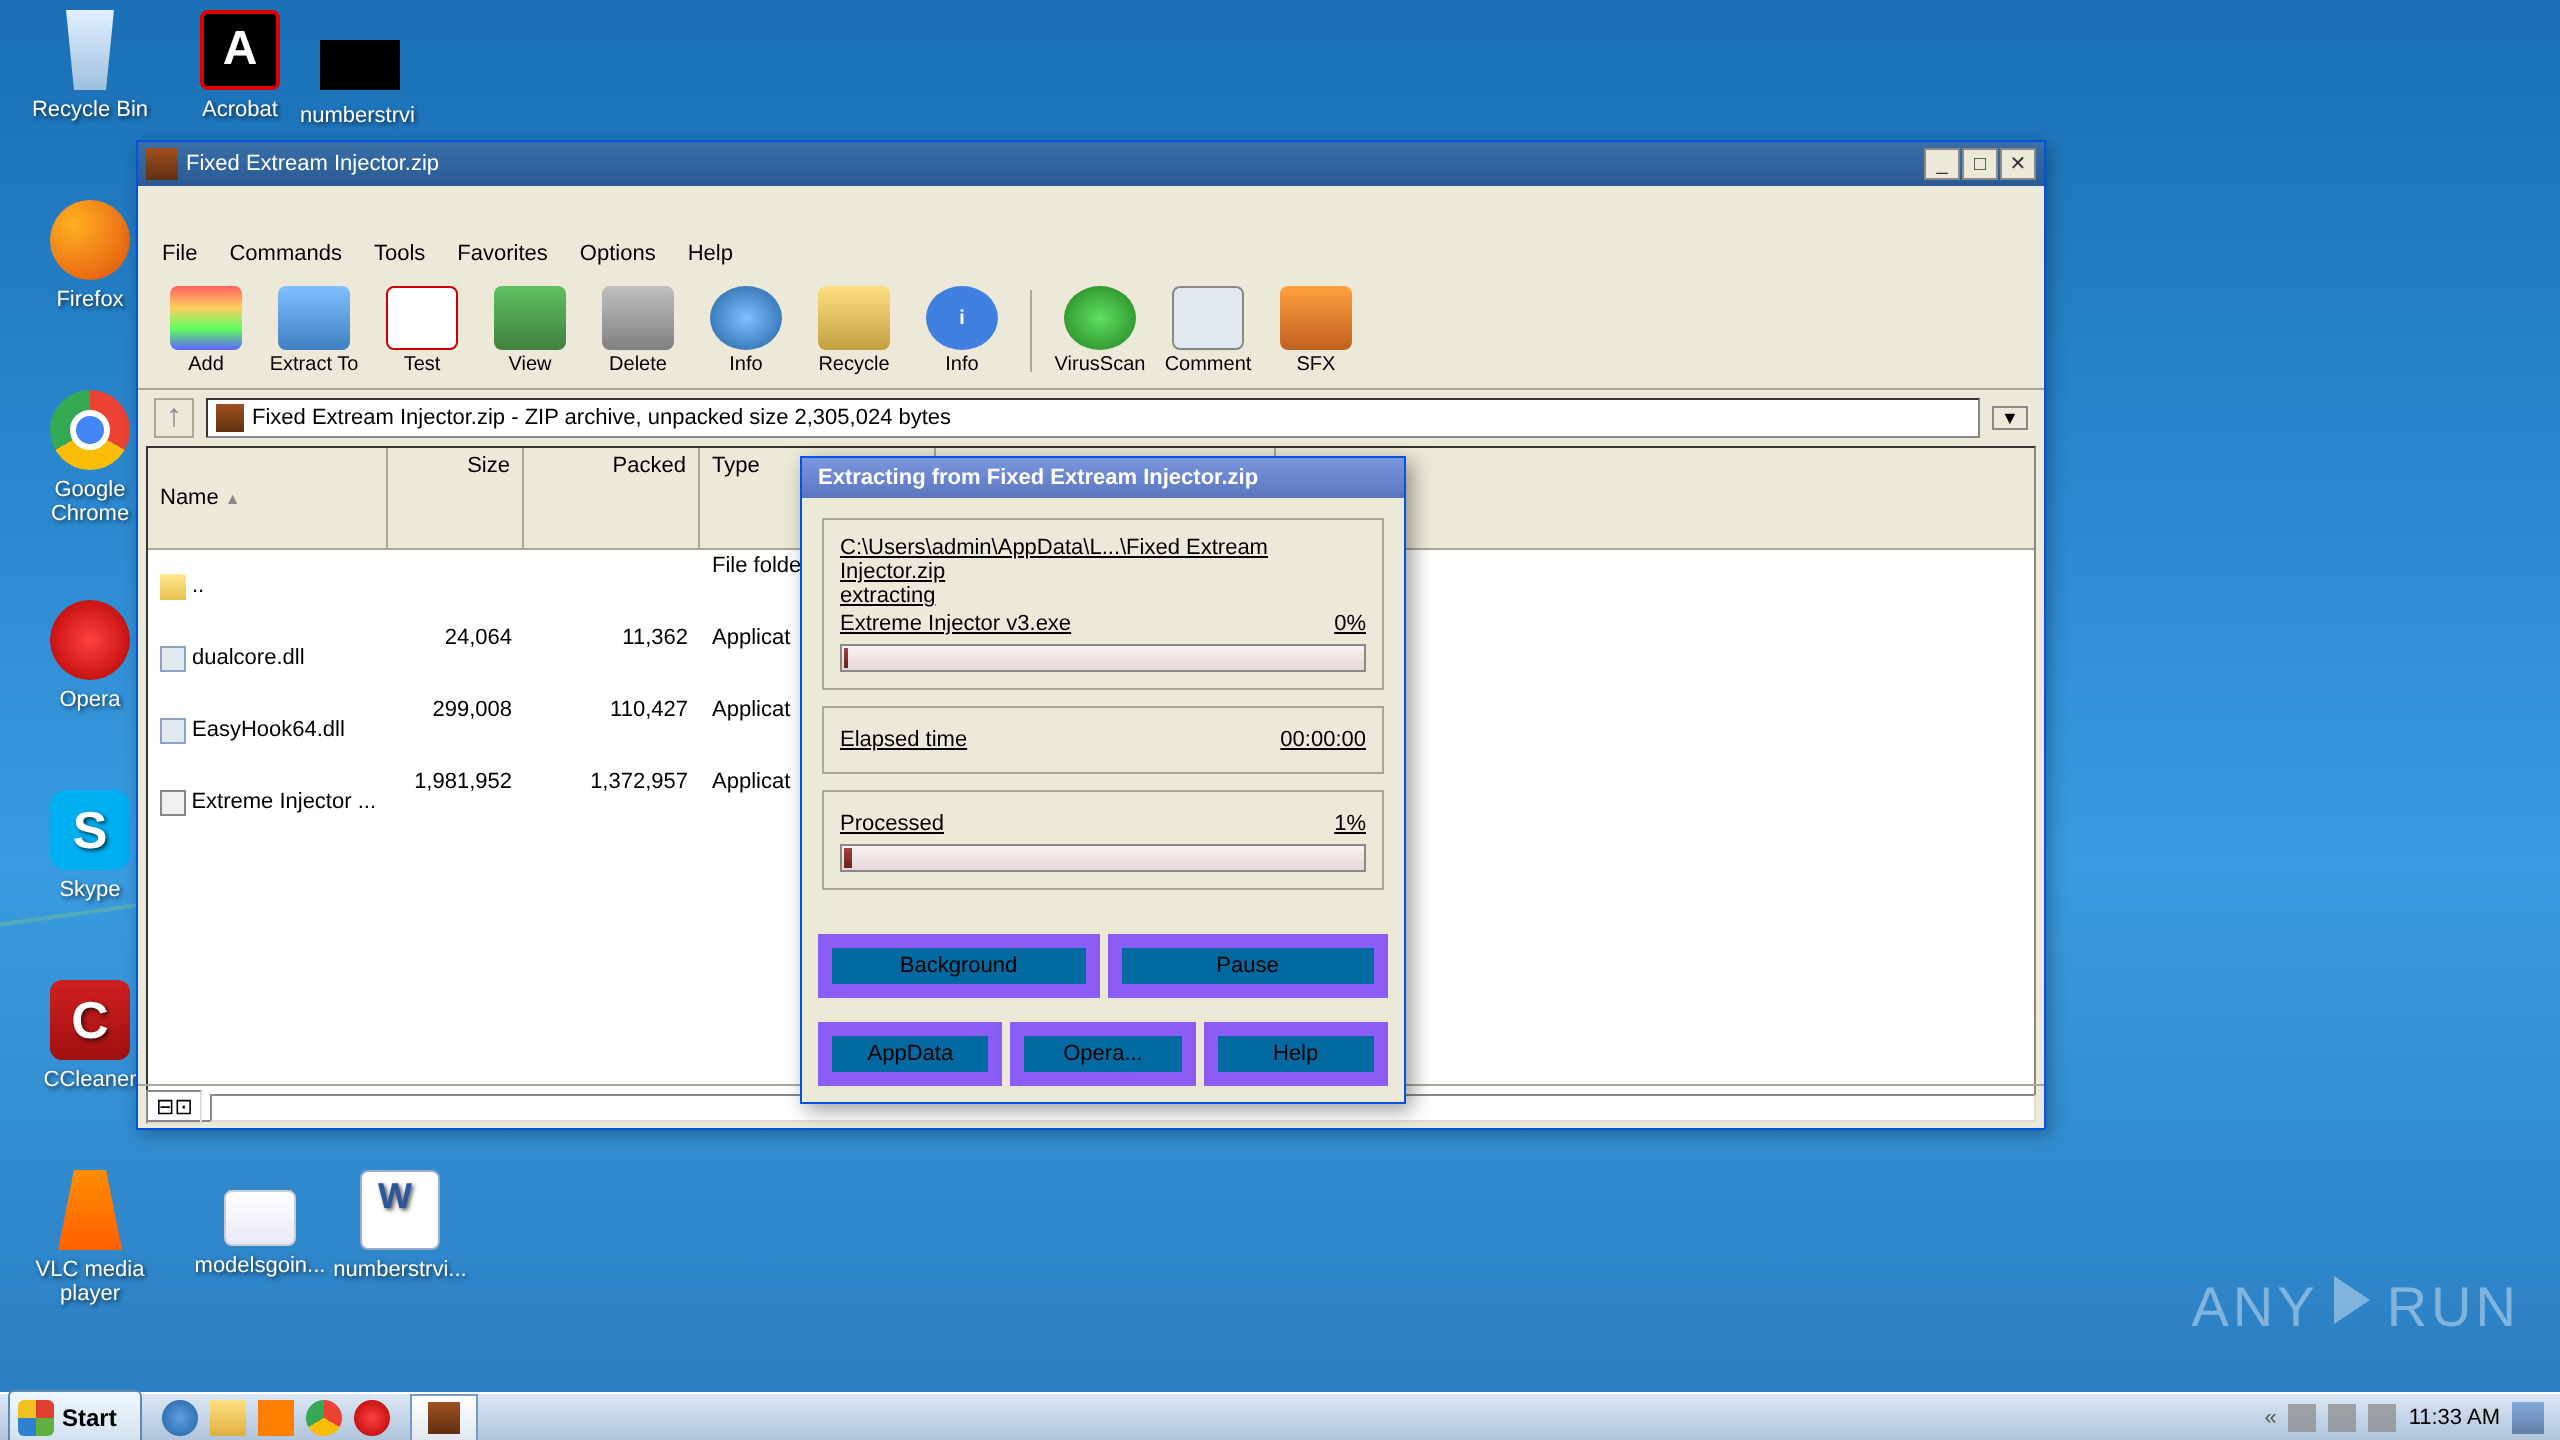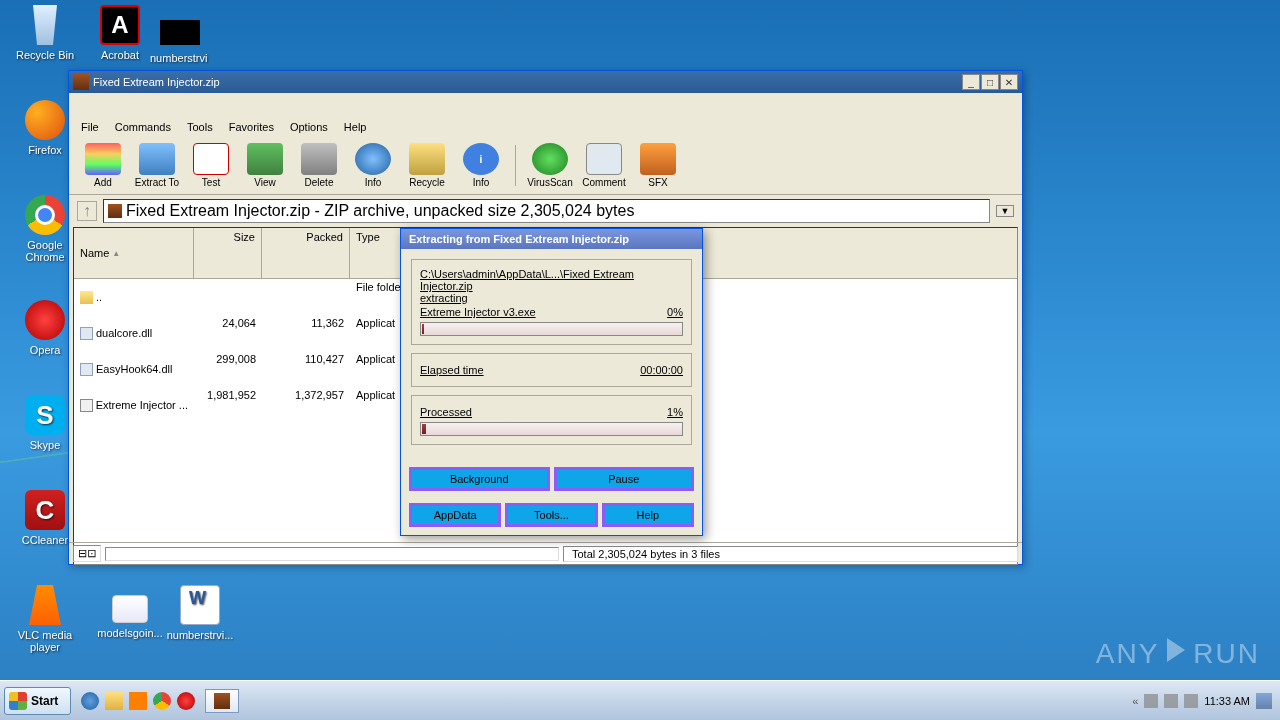--- a/index.html
+++ b/index.html
@@ -51,21 +51,21 @@
 .ti-view { background: linear-gradient(#60c060,#408040); }
 .ti-delete { background: linear-gradient(#c0c0c0,#808080); }
 .ti-find { background: radial-gradient(#80c0ff,#2060a0); border-radius: 50%; }
 .ti-wizard { background: linear-gradient(#ffe080,#c0a040); }
 .ti-info { background: #4080e0; color: white; font-weight: bold; border-radius: 50%; display:flex;align-items:center;justify-content:center; }
 .ti-virus { background: radial-gradient(#60e060,#208020); border-radius: 50%; }
 .ti-comment { background: #e0e8f0; border: 1px solid #888; }
 .ti-sfx { background: linear-gradient(#ffa040,#c06020); }
 .pathbar { display: flex; padding: 4px 8px; gap: 6px; align-items: center; }
 .up-btn { width: 20px; height: 20px; background: #ece9d8; border: 1px solid #aca899; display: flex; align-items: center; justify-content: center; color: #888; }
-.path-input { flex: 1; background: white; border: 1px inset #888; padding: 2px 4px; font-size: 16px; display: flex; align-items: center; }
+.path-input { flex: 1; background: white; border: 1px inset #888; padding: 2px 4px; font-size: 11px; display: flex; align-items: center; }
 .path-input .pi-icon { width: 14px; height: 14px; background: linear-gradient(#a05020,#603010); margin-right: 4px; }
 .path-dd { width: 18px; background: #ece9d8; border: 1px solid #888; text-align: center; font-size: 9px; }
 
 .listview { background: white; border: 1px inset #888; margin: 0 4px; height: 338px; font-size: 11px; }
 .lv-header { display: flex; background: #ece9d8; border-bottom: 1px solid #aca899; }
 .lv-header > div { padding: 3px 6px; border-right: 1px solid #aca899; }
 .lv-row { display: flex; padding: 1px 0; }
 .lv-row > div { padding: 1px 6px; overflow: hidden; white-space: nowrap; }
 .lv-name { width: 120px; display: flex; align-items: center; gap: 3px; }
 .lv-size { width: 68px; text-align: right; }
@@ -85,25 +85,25 @@
 
 
 .extract-dialog { position: absolute; top: 228px; left: 400px; width: 303px; background: #ece9d8; border: 1px solid #0054e3; box-shadow: 3px 3px 10px rgba(0,0,0,0.4); }
 .dlg-title { background: linear-gradient(#7a96df, #5a76bf); color: white; font-size: 11px; font-weight: bold; padding: 4px 8px; }
 .dlg-body { padding: 10px; font-size: 11px; text-decoration: underline; }
 .dlg-group { border: 1px solid #aca899; padding: 8px; margin-bottom: 8px; background: #ece9d8; }
 .dlg-line { display: flex; justify-content: space-between; margin: 2px 0; }
 .progress { height: 14px; border: 1px solid #888; background: linear-gradient(#f8f0f0,#e8d8d8); margin-top: 4px; position: relative; }
 .progress-fill { position: absolute; left:1px; top:1px; bottom:1px; width: 4px; background: linear-gradient(#a04040,#702020); }
 .dlg-buttons { display: flex; gap: 4px; padding: 4px 8px 8px; }
-.dlg-btn { flex: 1; padding: 3px; font-size: 11px; background: #0ea5e9; border: 3px solid #8b5cf6; text-align: center; }
+.dlg-btn { flex: 1; padding: 3px; font-size: 11px; background: #0369a1; border: 7px solid #8b5cf6; text-align: center; }
 .dlg-btn.wide { flex: 1.5; }
 
 
-.taskbar { position: absolute; bottom: 0; left: 0; right: 0; height: 40px; background: linear-gradient(#dde8f4, #c5d5e8, #b0c4dc); border-top: 1px solid #fff; display: flex; align-items: center; }
+.taskbar { position: absolute; bottom: 0; left: 0; right: 0; height: 24px; background: linear-gradient(#dde8f4, #c5d5e8, #b0c4dc); border-top: 1px solid #fff; display: flex; align-items: center; }
 .start-btn { height: 28px; padding: 0 12px 0 4px; background: linear-gradient(#f0f8ff,#d0e0f0); border: 1px solid #5a8ab5; border-radius: 3px; margin: 0 4px; display: flex; align-items: center; font-size: 12px; font-weight: bold; gap: 4px; }
 .start-orb { width: 18px; height: 18px; background: conic-gradient(#e04030 0 90deg, #60b040 90deg 180deg, #3080d0 180deg 270deg, #f0c020 270deg); border-radius: 3px; }
 .tb-icons { display: flex; gap: 6px; padding: 0 6px; }
 .tb-ico { width: 18px; height: 18px; }
 .tb-active { height: 24px; padding: 0 8px; background: linear-gradient(#fff,#e0e8f0); border: 1px solid #7a9ac5; margin-left: 4px; display: flex; align-items: center; }
 .tb-active .ico { width: 16px; height: 16px; background: linear-gradient(#a05020,#603010); }
 .systray { margin-left: auto; display: flex; align-items: center; gap: 6px; padding: 0 8px; font-size: 11px; }
 .tray-ico { width: 14px; height: 14px; opacity: 0.7; }
 
 
@@ -211,21 +211,20 @@
           <div class="lv-packed">1,372,957</div>
           <div class="lv-type">Applicat</div>
           <div class="lv-mod"></div>
           <div class="lv-crc"></div>
         </div>
       </div>
   </div>
   <div class="statusbar">
     <div class="sb-seg" style="width:28px;">⊟⊡</div>
     <div class="sb-track"></div>
-    <div class="sb-total">Total 2,305,024 bytes in 3 files</div>
   </div>
 </div>
 
 <div class="extract-dialog">
   <div class="dlg-title">Extracting from Fixed Extream Injector.zip</div>
   <div class="dlg-body">
     <div class="dlg-group">
       <div>C:\Users\admin\AppData\L...\Fixed Extream Injector.zip</div>
       <div>extracting</div>
       <div class="dlg-line">
@@ -251,21 +250,21 @@
           <div class="progress-fill" style="width:4px;"></div>
         </div>
     </div>
   </div>
   <div class="dlg-buttons">
     <div class="dlg-btn wide">Background</div>
     <div class="dlg-btn wide">Pause</div>
   </div>
   <div class="dlg-buttons">
     <div class="dlg-btn">AppData</div>
-    <div class="dlg-btn">Tools...</div>
+    <div class="dlg-btn">Opera...</div>
     <div class="dlg-btn">Help</div>
   </div>
 </div>
 
 <div class="watermark">
   <span>ANY</span>
     <div class="watermark-tri"></div>
     <span>RUN</span>
 </div>
 

